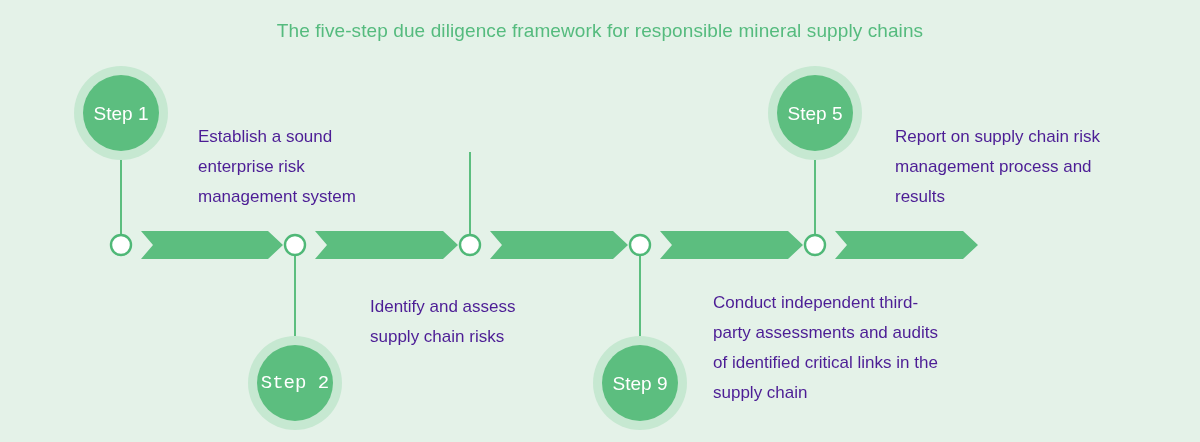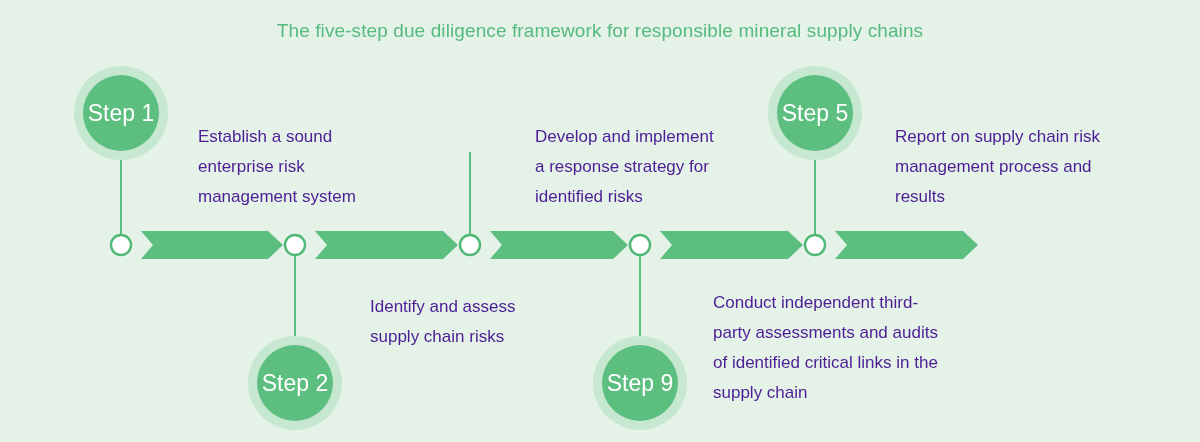--- a/index.html
+++ b/index.html
@@ -60,21 +60,21 @@
     width: 76px;
     height: 76px;
     border-radius: 50%;
     background: #5cbe7f;
     display: flex;
     align-items: center;
     justify-content: center;
   }
   .step-disc-label {
     color: #ffffff;
-    font-size: 23px;
+    font-size: 19px;
     line-height: 1;
     white-space: nowrap;
   }
 
   
   .step-desc {
     position: absolute;
     color: #4c1d95;
     font-size: 17px;
     line-height: 30px;
@@ -111,31 +111,28 @@
 
   <div class="step-node" style="left:121px; top:113px;">
     <div class="step-disc">
       <span class="step-disc-label">Step 1</span>
     </div>
   </div>
   <div class="step-desc" style="left:198px; top:122px; width:200px;">Establish a sound
 enterprise risk
 management system</div>
 
-  <div class="step-node" style="left:295px; top:383px;">
+  <div class="step-node" style="left:295px; top:383px;font-family:Liberation Mono, monospace;">
     <div class="step-disc">
       <span class="step-disc-label">Step 2</span>
     </div>
   </div>
   <div class="step-desc" style="left:370px; top:292px; width:230px;">Identify and assess
 supply chain risks</div>
 
-  <div class="step-desc" style="left:535px; top:122px; width:230px;">Develop and implement
-a response strategy for
-identified risks</div>
 
   <div class="step-node" style="left:640px; top:383px;">
     <div class="step-disc">
       <span class="step-disc-label">Step 9</span>
     </div>
   </div>
   <div class="step-desc" style="left:713px; top:288px; width:290px;">Conduct independent third-
 party assessments and audits
 of identified critical links in the
 supply chain</div>

